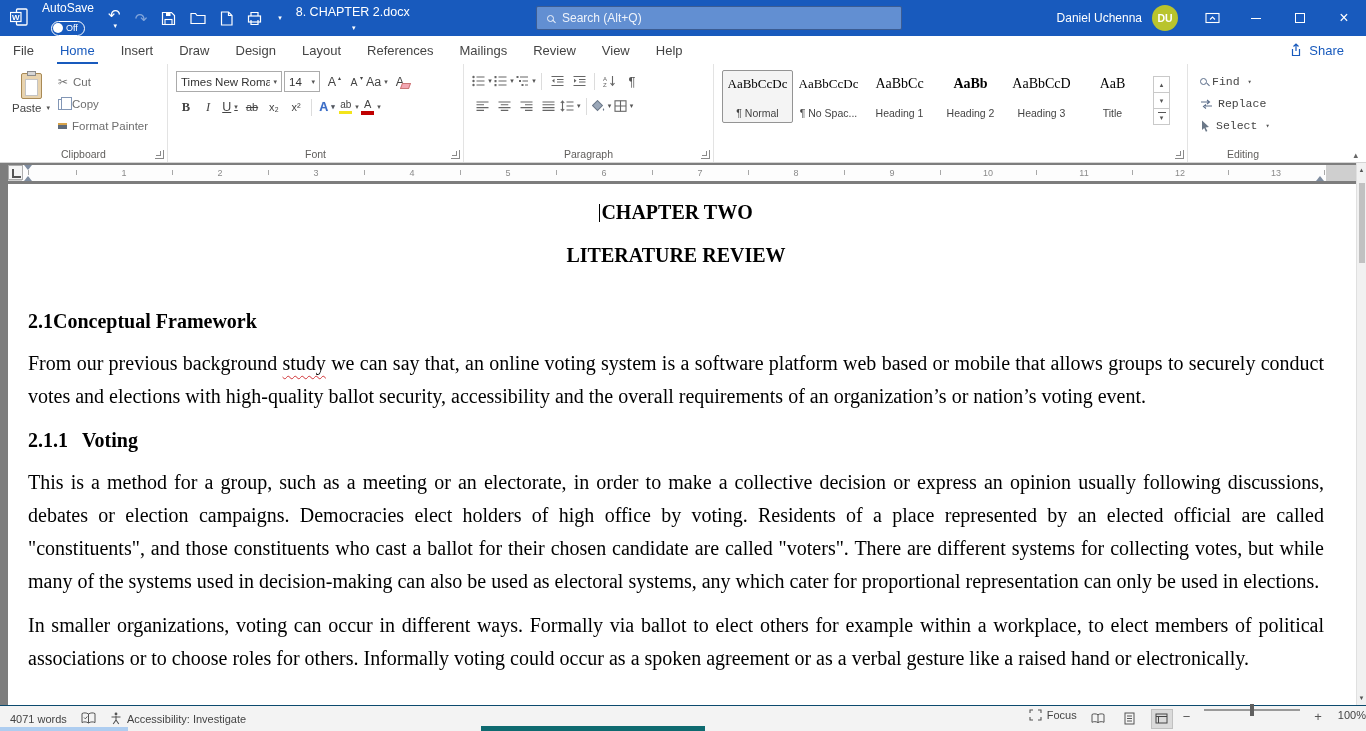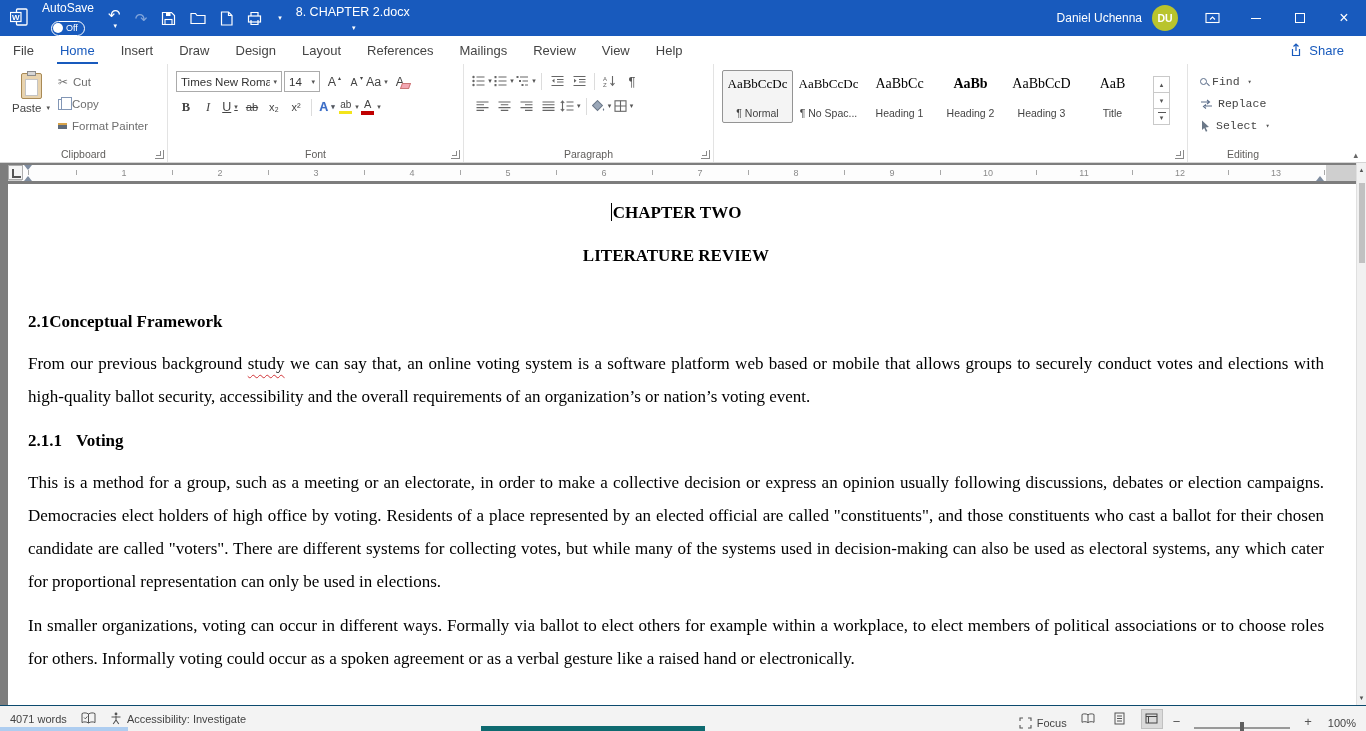--- a/index.html
+++ b/index.html
@@ -114,41 +114,41 @@
   .ruler .mzone-l { position:absolute; left:0; top:0; bottom:0; width:14px; background:#cfcfcf; }
   .ruler .mzone-r { position:absolute; right:0; top:0; bottom:0; width:30px; background:#cfcfcf; }
   .rnum { position:absolute; top:2px; transform:translateX(-50%); font-size:9px; color:#8a8a8a; background:#fdfdfd; padding:0 2px; line-height:12px; }
   .ind-first { position:absolute; left:16px; top:0; width:0; height:0; border-left:4px solid transparent; border-right:4px solid transparent; border-top:5px solid #7f8da0; }
   .ind-hang { position:absolute; left:16px; bottom:0; width:0; height:0; border-left:4px solid transparent; border-right:4px solid transparent; border-bottom:5px solid #7f8da0; }
   .ind-right { position:absolute; left:1308px; bottom:0; width:0; height:0; border-left:4px solid transparent; border-right:4px solid transparent; border-bottom:5px solid #7f8da0; }
 
   
   .doc-area { position:absolute; top:183px; left:0; right:10px; bottom:26px; background:#7d7d7d; overflow:hidden; }
   .page { position:absolute; left:8px; right:0; top:1px; bottom:-30px; background:#fff; }
-  .content { padding:12px 32px 0 20px; font-family:"Liberation Serif","DejaVu Serif",serif; font-size:17px; line-height:33px; color:#000; }
+  .content { padding:12px 32px 0 20px; font-family:"Liberation Serif","DejaVu Serif",serif; font-size:20px; line-height:33px; color:#000; }
   .h-center { text-align:center; font-weight:bold; margin-bottom:10px; }
   .h-center2 { text-align:center; font-weight:bold; margin-bottom:33px; }
   .sec { font-weight:bold; margin-bottom:9px; }
   .sec .num { }
   .sec2 .num { margin-right:14px; }
   .bodyp { text-align:justify; margin-bottom:11px; }
   .squiggle { text-decoration:underline; text-decoration-style:wavy; text-decoration-color:#d13438; text-decoration-thickness:1px; text-underline-offset:5px; }
   .caret-line { display:inline-block; width:1.2px; height:18px; background:#000; vertical-align:-3px; margin-right:1px; }
 
   
   .vscroll { position:absolute; right:0; top:163px; bottom:26px; width:10px; background:#f1f1f1; border-left:1px solid #e0e0e0; }
   .sb-arrow { position:absolute; left:0; right:0; height:14px; display:flex; align-items:center; justify-content:center; font-size:6px; color:#555; }
   .sb-up { top:0; } .sb-down { bottom:0; }
   .sb-thumb { position:absolute; left:1.5px; right:1.5px; top:20px; height:80px; background:#c1c1c1; }
 
   
   .statusbar { position:absolute; bottom:0; left:0; right:0; height:26px; background:#f3f3f3; border-top:1px solid #0c4a6e; display:flex; align-items:center; font-size:11px; color:#444; }
   .sb-item { display:flex; align-items:center; gap:5px; margin-left:14px; white-space:nowrap; }
   .sb-item:first-child { margin-left:10px; }
-  .sb-rt { margin-left:auto; display:flex; align-items:flex-end; margin-right:10px; gap:10px; }
+  .sb-rt { margin-left:auto; display:flex; align-items:flex-start; gap:10px; }
   .viewbtn { width:22px; height:20px; display:flex; align-items:center; justify-content:center; }
   .viewbtn.active { background:#dadada; border:1px solid #c0c0c0; }
   .ztrack { width:96px; height:2px; background:#999; position:relative; margin:0 4px; }
   .zthumb { position:absolute; left:46px; top:-5px; width:4px; height:12px; background:#5f5f5f; }
   .zoom-glyph { font-size:13px; color:#555; }
   .zoom-label { margin-left:6px; }
 
   .strip-blue { position:absolute; bottom:0; left:0; width:128px; height:4px; background:#aecdf0; z-index:40; }
   .strip-teal { position:absolute; bottom:0; left:481px; width:224px; height:5px; background:#0e6a70; z-index:40; }
 </style>
@@ -202,20 +202,24 @@
       </svg>
   </div>
   <div class="tb-item">
     <span class="tiny-caret">▾</span>
   </div>
   <div class="tb-item doc-title">
     <span>8. CHAPTER 2.docx</span>
     <span class="tiny-caret">▾</span>
   </div>
 
+  <div class="searchbox">
+    <span class="mag-w"></span>
+    <span>Search (Alt+Q)</span>
+  </div>
 
   <div class="tb-right">
     <span class="user-name">Daniel Uchenna</span>
     <span class="avatar">DU</span>
     <div class="winbtn">
       <svg width="15" height="14" viewBox="0 0 15 14">
           <rect x="1" y="2.5" width="13" height="9" fill="none" stroke="#fff" stroke-width="1.1"></rect>
           <path d="M5 8.5 l2.5 -2.5 2.5 2.5" fill="none" stroke="#fff" stroke-width="1.1"></path>
         </svg>
     </div>

